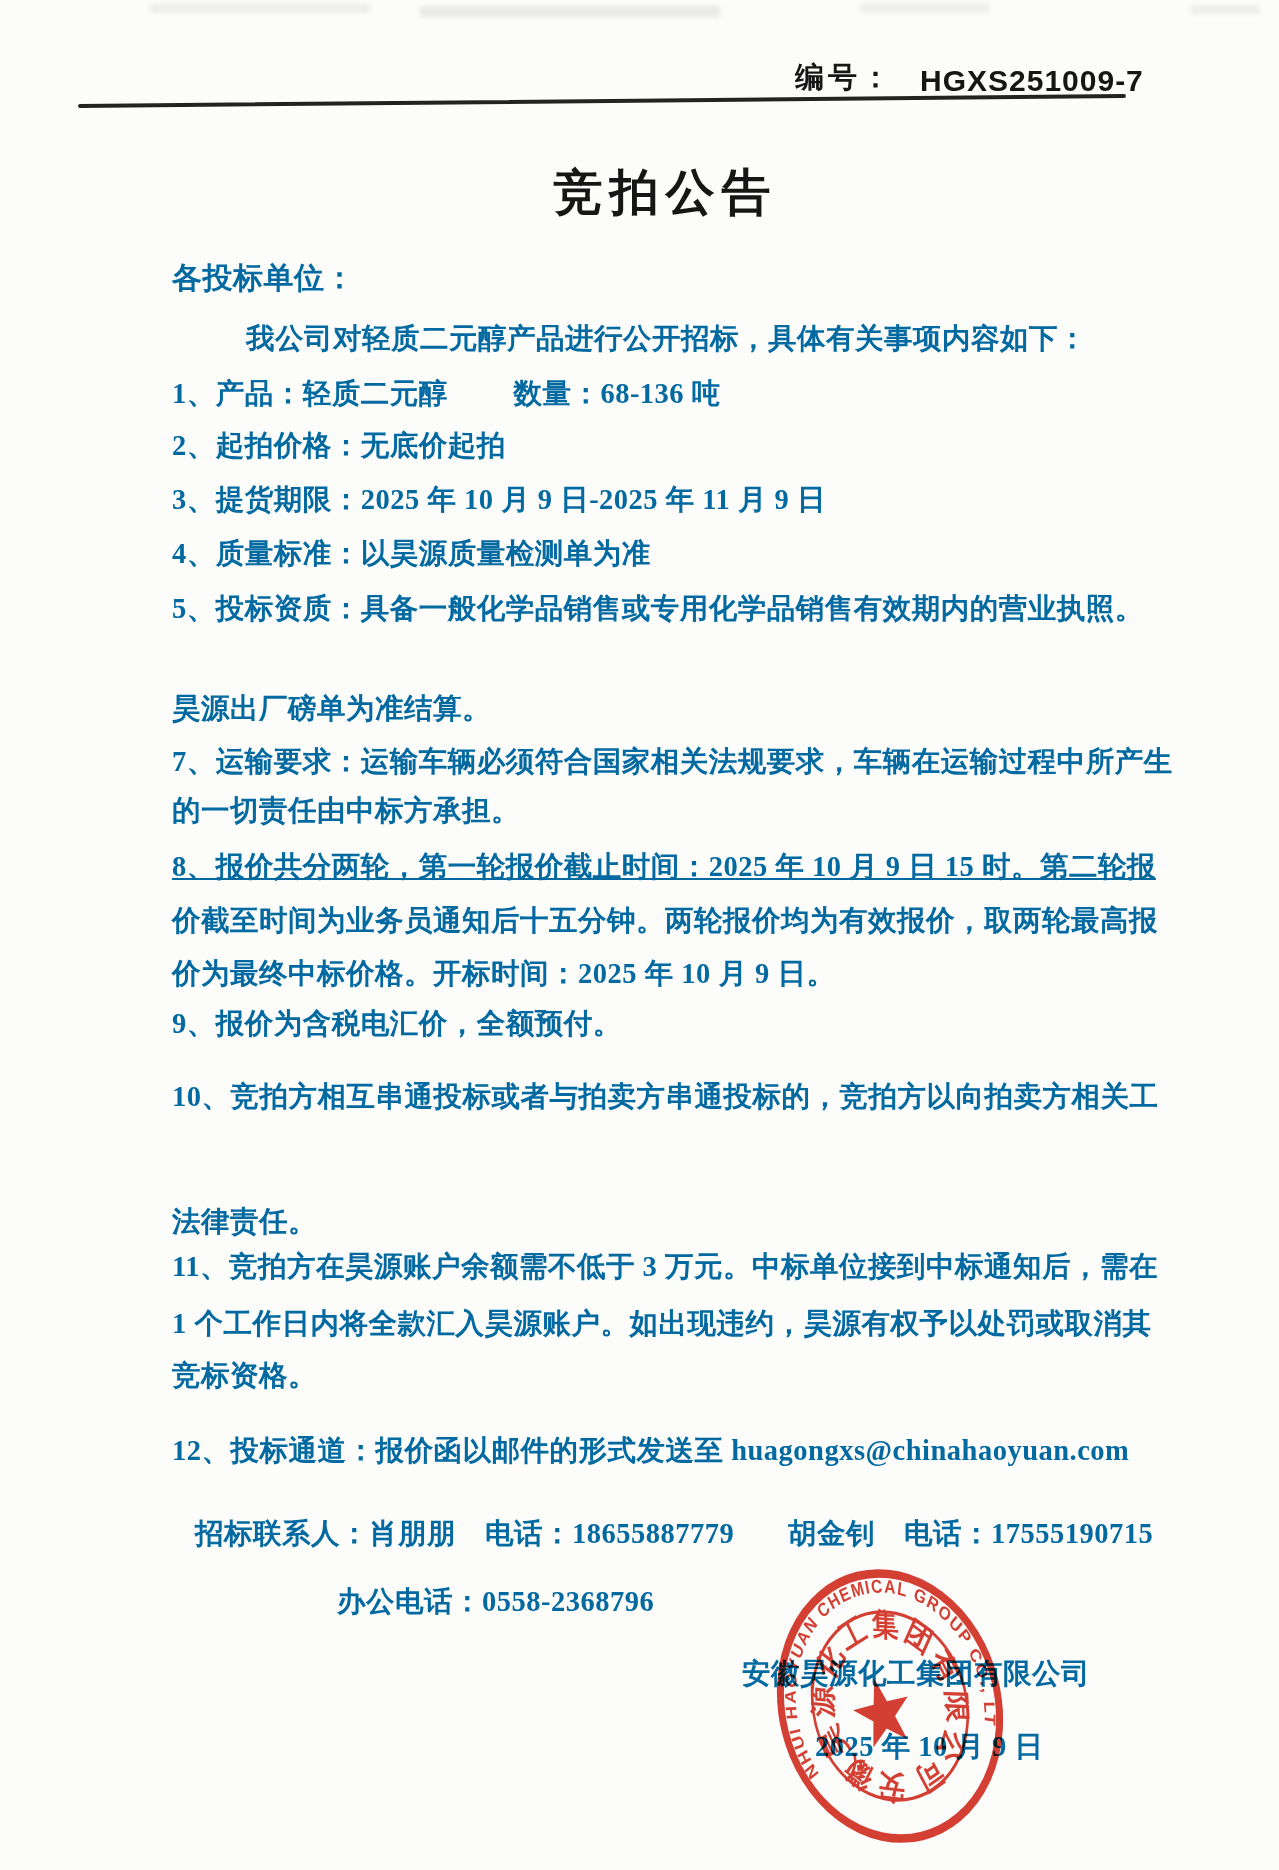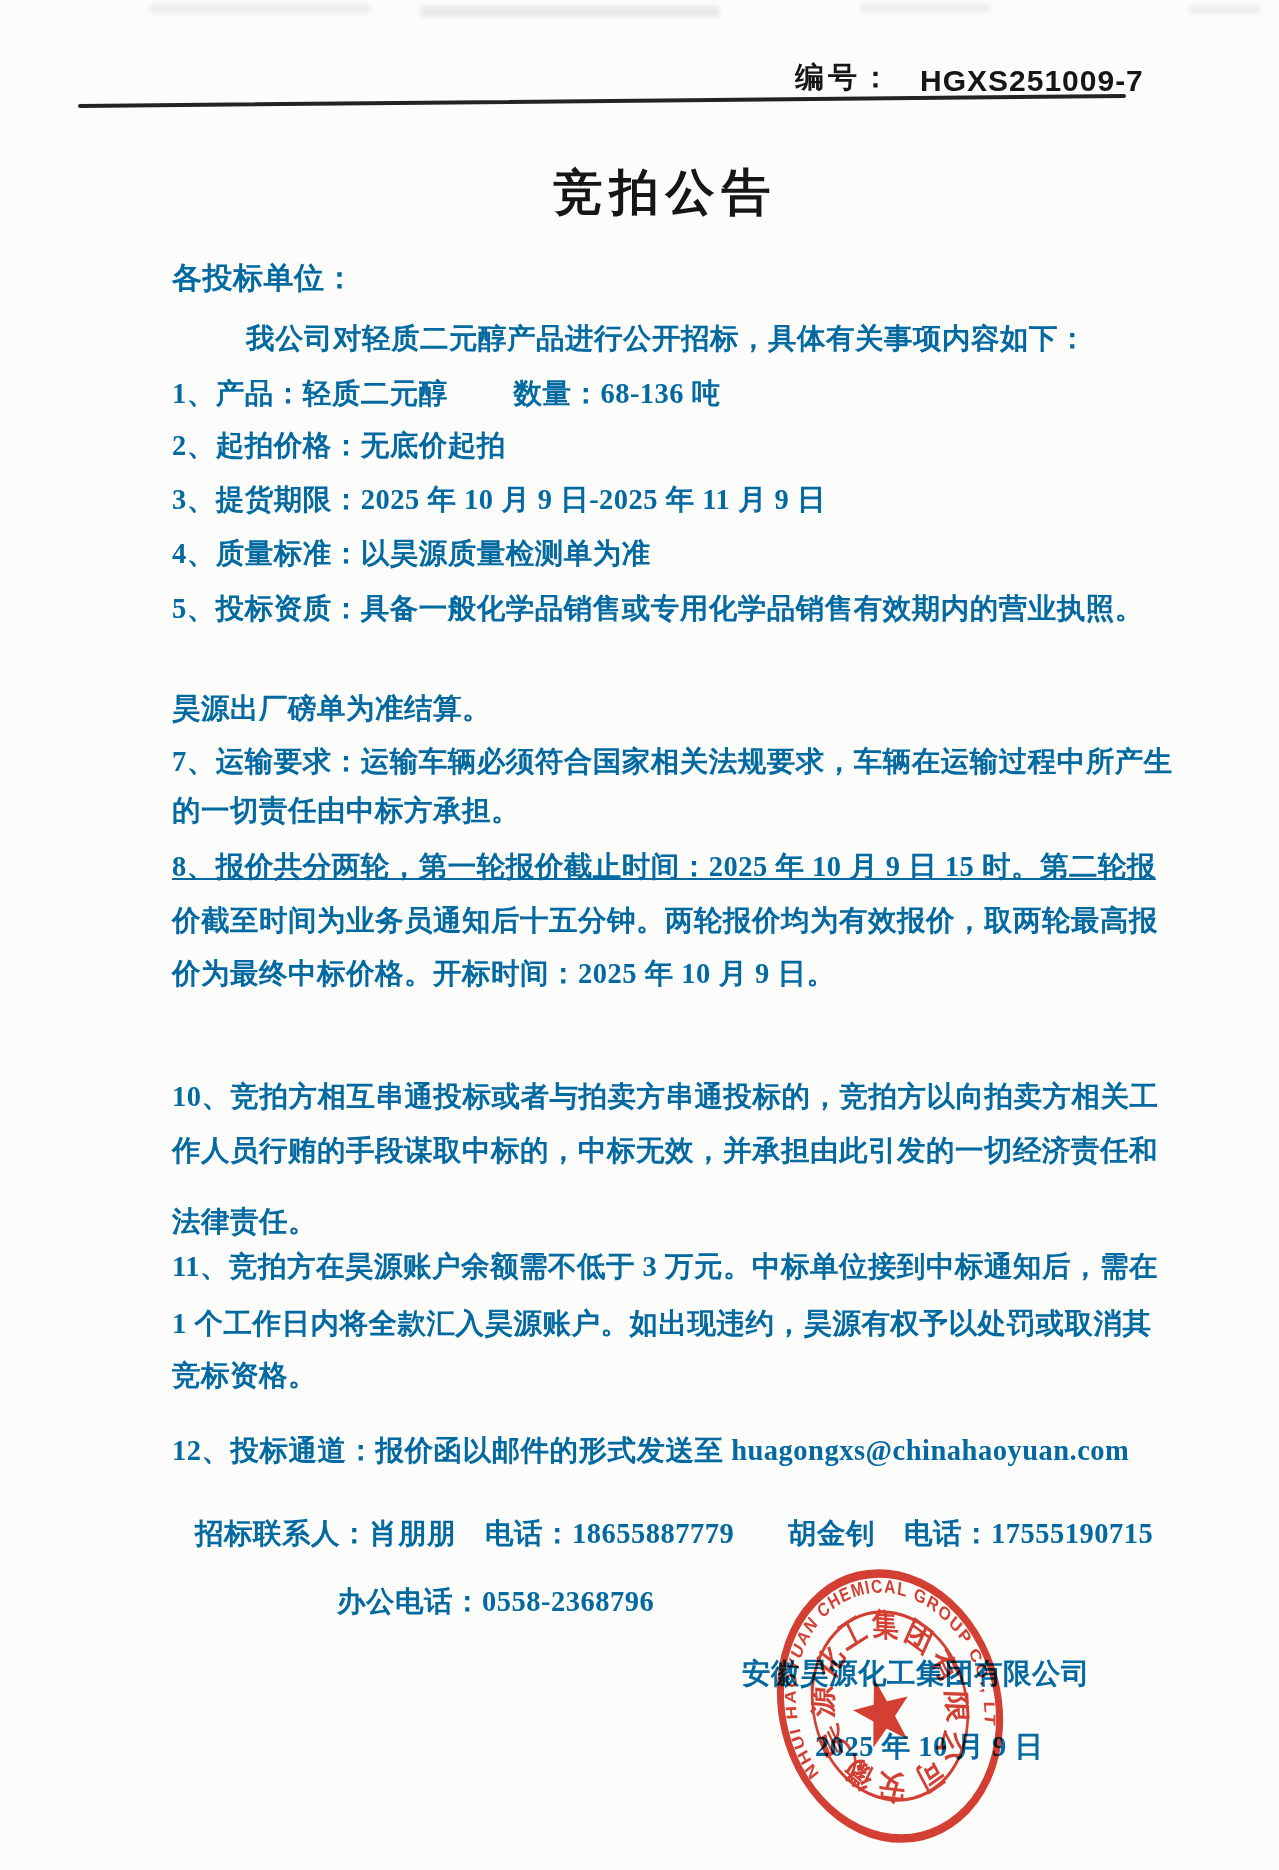--- a/index.html
+++ b/index.html
@@ -93,22 +93,22 @@
   <p class="line" style="top:427px;">2、起拍价格：无底价起拍</p>
   <p class="line" style="top:481px;">3、提货期限：2025 年 10 月 9 日-2025 年 11 月 9 日</p>
   <p class="line" style="top:535px;">4、质量标准：以昊源质量检测单为准</p>
   <p class="line" style="top:590px;">5、投标资质：具备一般化学品销售或专用化学品销售有效期内的营业执照。</p>
   <p class="line" style="top:690px;">昊源出厂磅单为准结算。</p>
   <p class="line" style="top:743px;">7、运输要求：运输车辆必须符合国家相关法规要求，车辆在运输过程中所产生</p>
   <p class="line" style="top:792px;">的一切责任由中标方承担。</p>
   <p class="line" style="top:848px;text-decoration:underline;">8、报价共分两轮，第一轮报价截止时间：2025 年 10 月 9 日 15 时。第二轮报</p>
   <p class="line" style="top:902px;">价截至时间为业务员通知后十五分钟。两轮报价均为有效报价，取两轮最高报</p>
   <p class="line" style="top:955px;">价为最终中标价格。开标时间：2025 年 10 月 9 日。</p>
+  <p class="line" style="top:1005px;">9、报价为含税电汇价，全额预付。</p>
   <p class="line" style="top:1078px;">10、竞拍方相互串通投标或者与拍卖方串通投标的，竞拍方以向拍卖方相关工</p>
-  <p class="line" style="top:1132px;">作人员行贿的手段谋取中标的，中标无效，并承担由此引发的一切经济责任和</p>
   <p class="line" style="top:1185px;margin-top:18px;">法律责任。</p>
   <p class="line" style="top:1248px;">11、竞拍方在昊源账户余额需不低于 3 万元。中标单位接到中标通知后，需在</p>
   <p class="line" style="top:1305px;">1 个工作日内将全款汇入昊源账户。如出现违约，昊源有权予以处罚或取消其</p>
   <p class="line" style="top:1357px;">竞标资格。</p>
   <p class="line" style="top:1432px;">12、投标通道：报价函以邮件的形式发送至 huagongxs@chinahaoyuan.com</p>
 
   <p class="line" style="top:1515px;left:195px;">招标联系人：肖朋朋　电话：18655887779</p>
   <p class="line" style="top:1515px;left:788px;">胡金钊　电话：17555190715</p>
   <p class="line" style="top:1583px;left:337px;">办公电话：0558-2368796</p>
 

